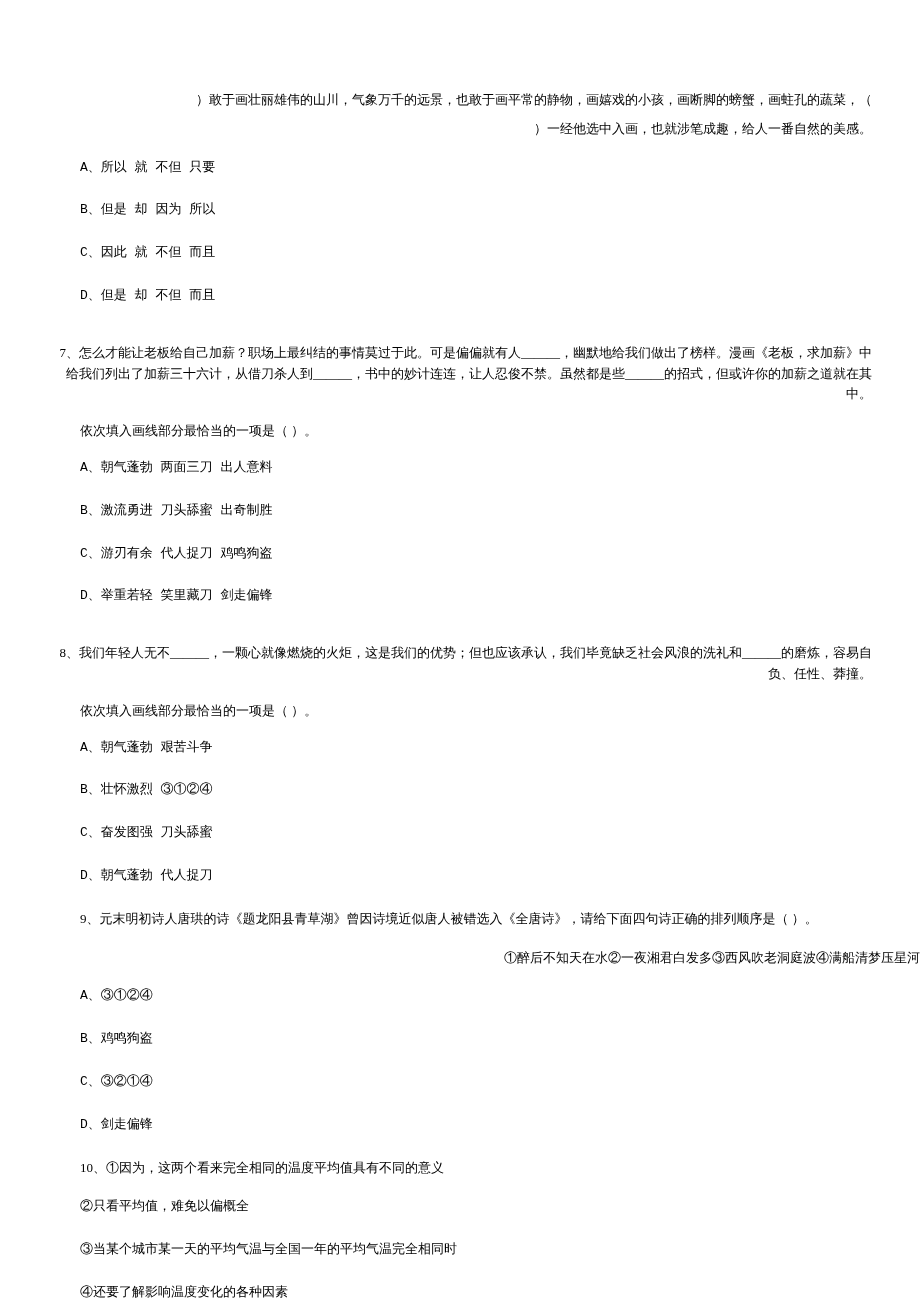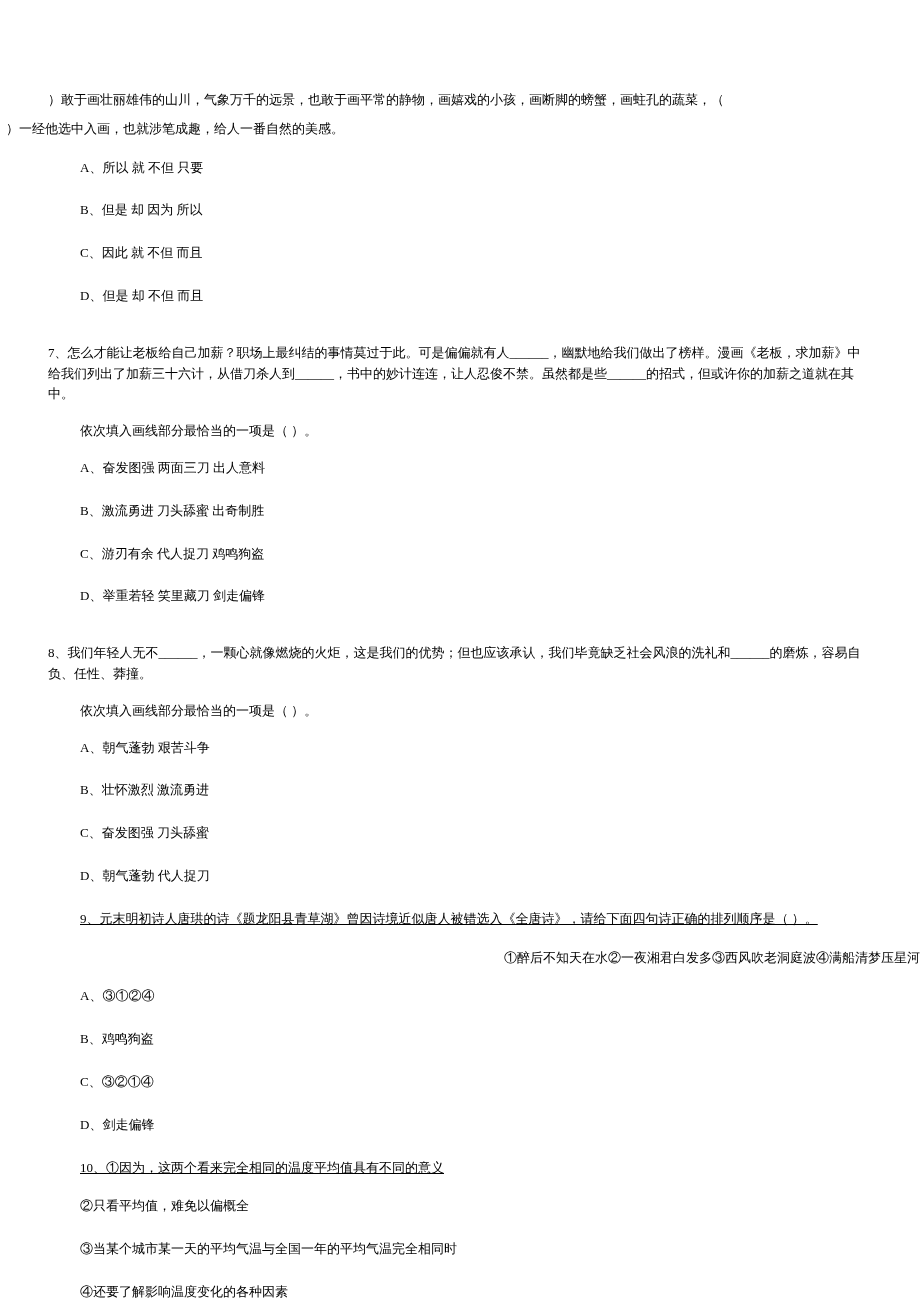--- a/index.html
+++ b/index.html
@@ -7,34 +7,35 @@
       font-family: "SimSun", "宋体", serif;
       font-size: 13px;
       line-height: 1.6;
       color: #000;
       background: #fff;
       padding: 0;
       width: 920px;
     }
     .question-intro {
       margin: 0 48px 8px 48px;
+      text-align: right;
     }
     .question-intro.fullwidth {
       margin-left: 48px;
       margin-right: 48px;
     }
     .prompt {
       margin: 16px 0 16px 80px;
     }
     .option {
       margin: 16px 0 22px 80px;
+      font-family: Liberation Mono, monospace;
     }
     .sub-question {
       margin: 8px 0 18px 80px;
-      text-decoration: underline;
     }
     .poem-line {
       margin: 8px 0 18px 80px;
       text-align: right;
     }
     .order-item {
       margin: 12px 0 22px 80px;
     }
     .spacer-top {
       height: 90px;
@@ -52,31 +53,31 @@
 <div class="question-intro" style="margin-bottom:18px;margin-left:6px;">）一经他选中入画，也就涉笔成趣，给人一番自然的美感。</div>
 <div class="option">A、所以 就 不但 只要</div>
 <div class="option">B、但是 却 因为 所以</div>
 <div class="option">C、因此 就 不但 而且</div>
 <div class="option">D、但是 却 不但 而且</div>
 
 <div class="spacer-mid"></div>
 
 <div class="question-intro fullwidth">7、怎么才能让老板给自己加薪？职场上最纠结的事情莫过于此。可是偏偏就有人______，幽默地给我们做出了榜样。漫画《老板，求加薪》中给我们列出了加薪三十六计，从借刀杀人到______，书中的妙计连连，让人忍俊不禁。虽然都是些______的招式，但或许你的加薪之道就在其中。</div>
 <div class="prompt">依次填入画线部分最恰当的一项是（  ）。</div>
-<div class="option">A、奋发图强 两面三刀 出人意料</div>
+<div class="option">A、朝气蓬勃 两面三刀 出人意料</div>
 <div class="option">B、激流勇进 刀头舔蜜 出奇制胜</div>
 <div class="option">C、游刃有余 代人捉刀 鸡鸣狗盗</div>
 <div class="option">D、举重若轻 笑里藏刀 剑走偏锋</div>
 
 <div class="spacer-mid"></div>
 
 <div class="question-intro fullwidth">8、我们年轻人无不______，一颗心就像燃烧的火炬，这是我们的优势；但也应该承认，我们毕竟缺乏社会风浪的洗礼和______的磨炼，容易自负、任性、莽撞。</div>
 <div class="prompt">依次填入画线部分最恰当的一项是（  ）。</div>
 <div class="option">A、朝气蓬勃 艰苦斗争</div>
-<div class="option">B、壮怀激烈 激流勇进</div>
+<div class="option">B、壮怀激烈 ③①②④</div>
 <div class="option">C、奋发图强 刀头舔蜜</div>
 <div class="option">D、朝气蓬勃 代人捉刀</div>
 
 <div class="sub-question">9、元末明初诗人唐珙的诗《题龙阳县青草湖》曾因诗境近似唐人被错选入《全唐诗》，请给下面四句诗正确的排列顺序是（    ）。</div>
 <div class="poem-line">①醉后不知天在水②一夜湘君白发多③西风吹老洞庭波④满船清梦压星河</div>
 <div class="option">A、③①②④</div>
 <div class="option">B、鸡鸣狗盗</div>
 <div class="option">C、③②①④</div>
 <div class="option">D、剑走偏锋</div>
 

